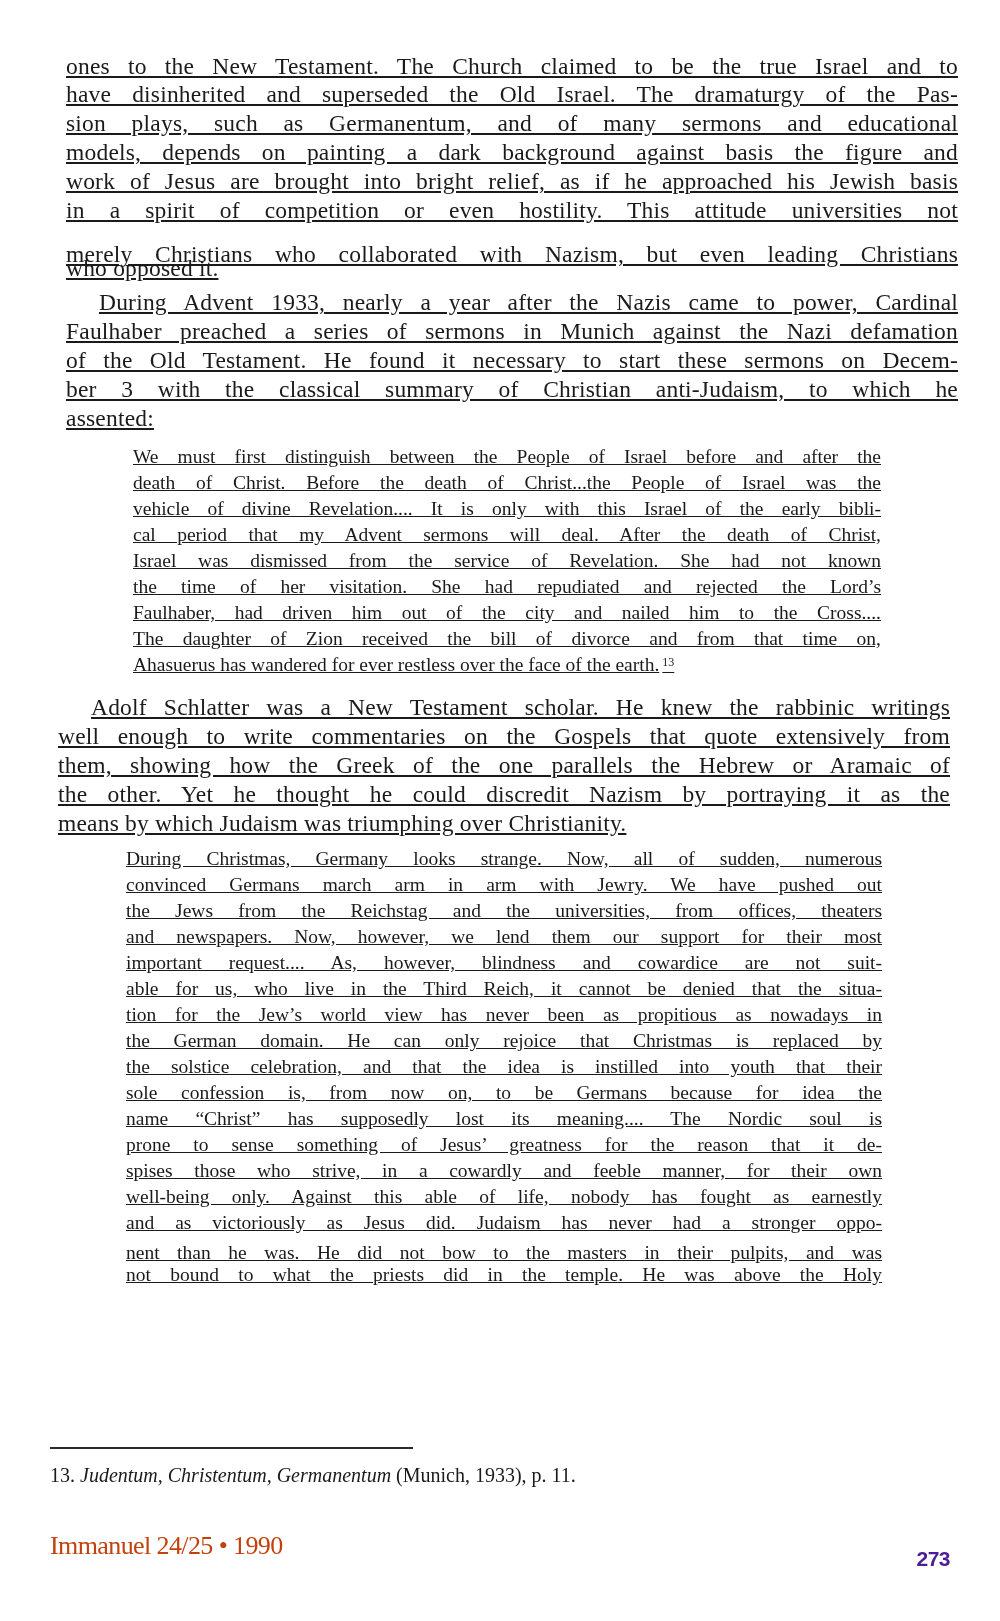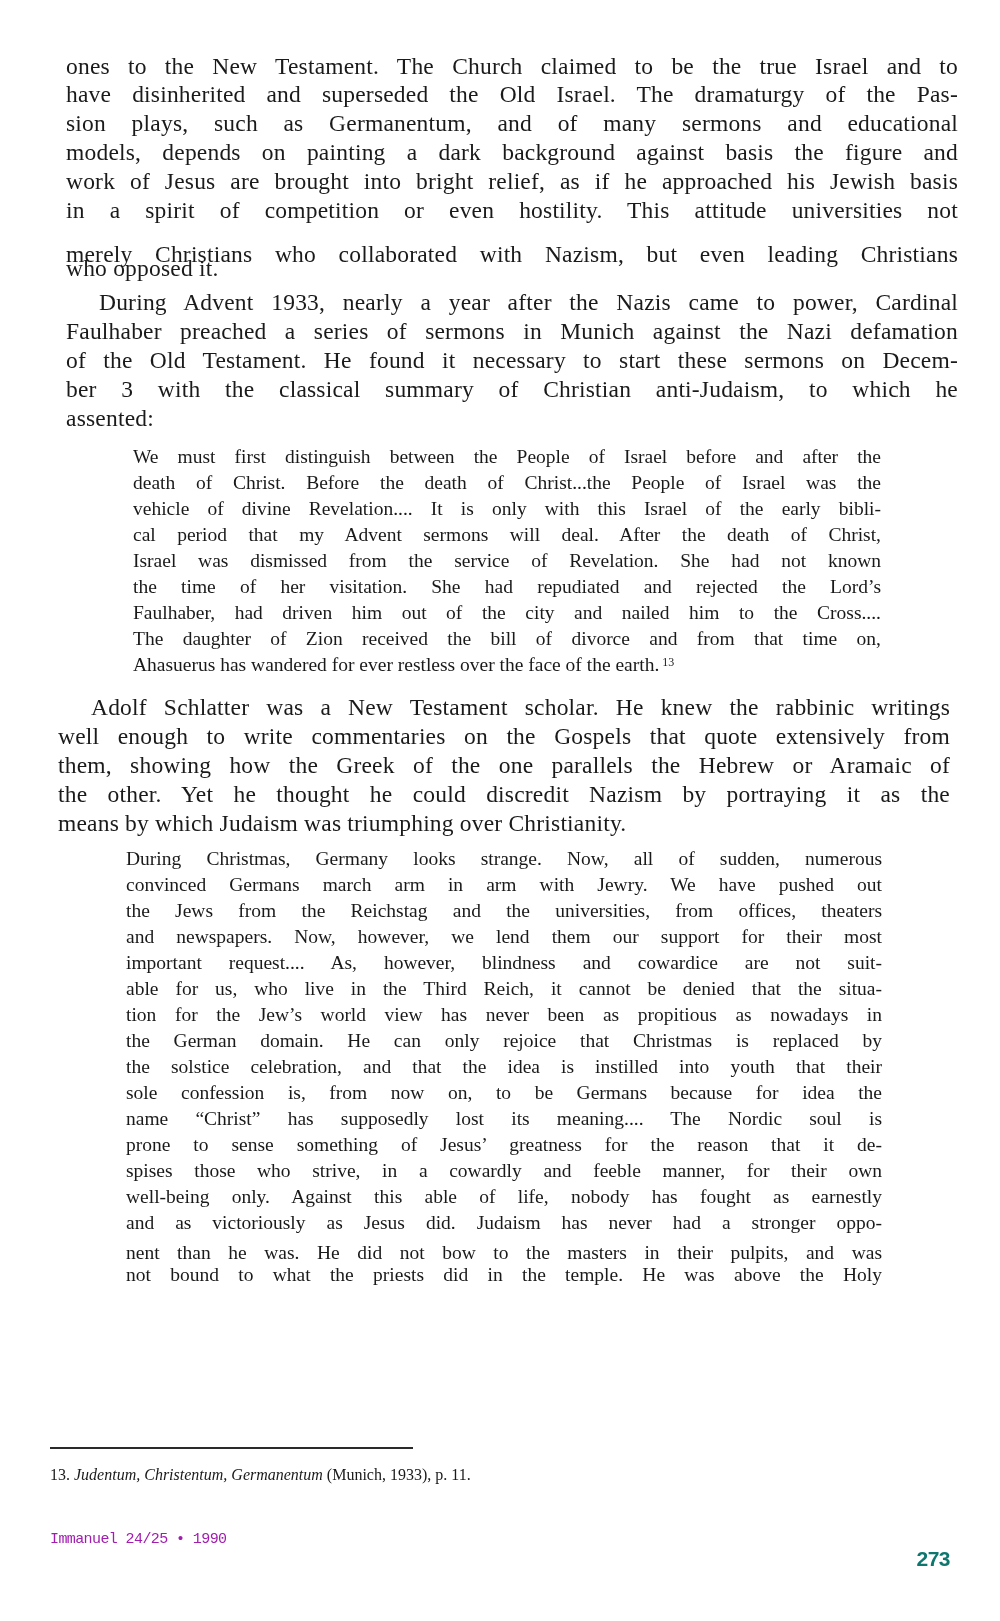--- a/index.html
+++ b/index.html
@@ -19,20 +19,21 @@
       position: absolute;
       left: 0; top: 0;
       width: 1000px;
       height: 1621px;
     }
     .line {
       position: absolute;
       white-space: nowrap;
       text-align: justify;
       text-align-last: justify;
+      text-decoration: underline;
     }
     .line.last {
       text-align-last: left;
     }
     .body-line {
       left: 66px;
       width: 892px;
       font-size: 23.5px;
       letter-spacing: 0.2px;
       line-height: 28px;
@@ -65,45 +66,45 @@
       left: 50px;
       top: 1447px;
       width: 363px;
       height: 0;
       border-top: 2px solid #2a2a2a;
     }
     .footnote {
       position: absolute;
       left: 50px;
       top: 1462px;
-      font-size: 16px;
+      font-size: 20px;
       line-height: 26px;
       white-space: nowrap;
     }
     .footnote em {
       font-style: italic;
     }
     .running-footer {
       position: absolute;
       left: 50px;
       top: 1531px;
-      font-family: Liberation Mono, monospace;
-      font-size: 15px;
+      font-family: Liberation Serif, serif;
+      font-size: 26px;
       letter-spacing: -0.6px;
-      color: #a21caf;
+      color: #c2410c;
     }
     .page-number {
       position: absolute;
       right: 50px;
       top: 1547px;
       font-family: "Liberation Sans", "DejaVu Sans", sans-serif;
       font-size: 21px;
       font-weight: bold;
       letter-spacing: -0.5px;
-      color: #0f766e;
+      color: #4c1d95;
     }
   </style>
 </head>
 <body>
 
 <div class="page">
 
   <div>
     <div class="line body-line" style="top:52px">ones to the New Testament. The Church claimed to be the true Israel and to</div>
     <div class="line body-line" style="top:80px">have disinherited and superseded the Old Israel. The dramaturgy of the Pas-</div>

